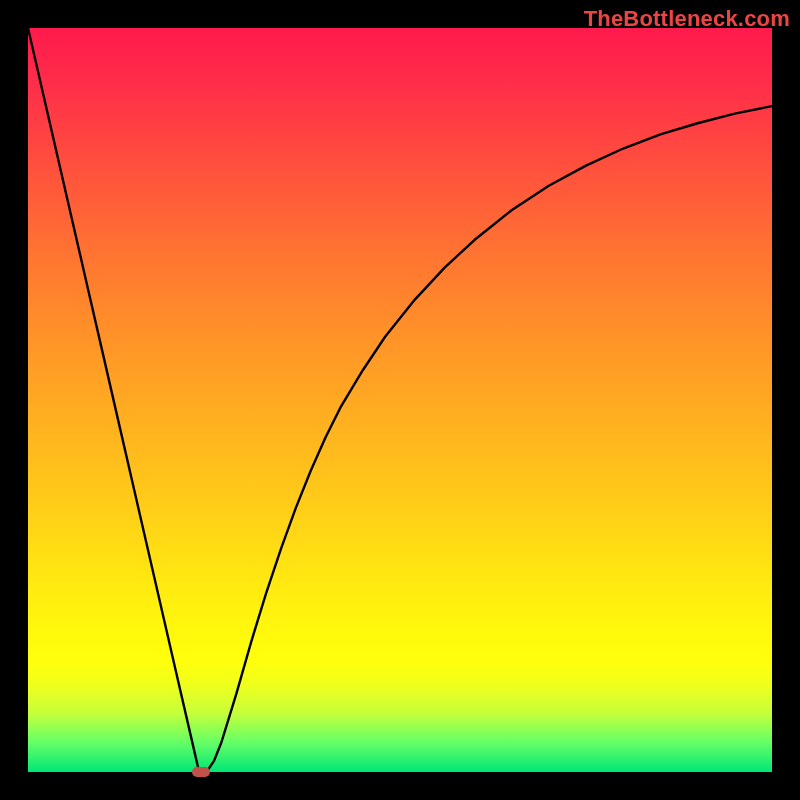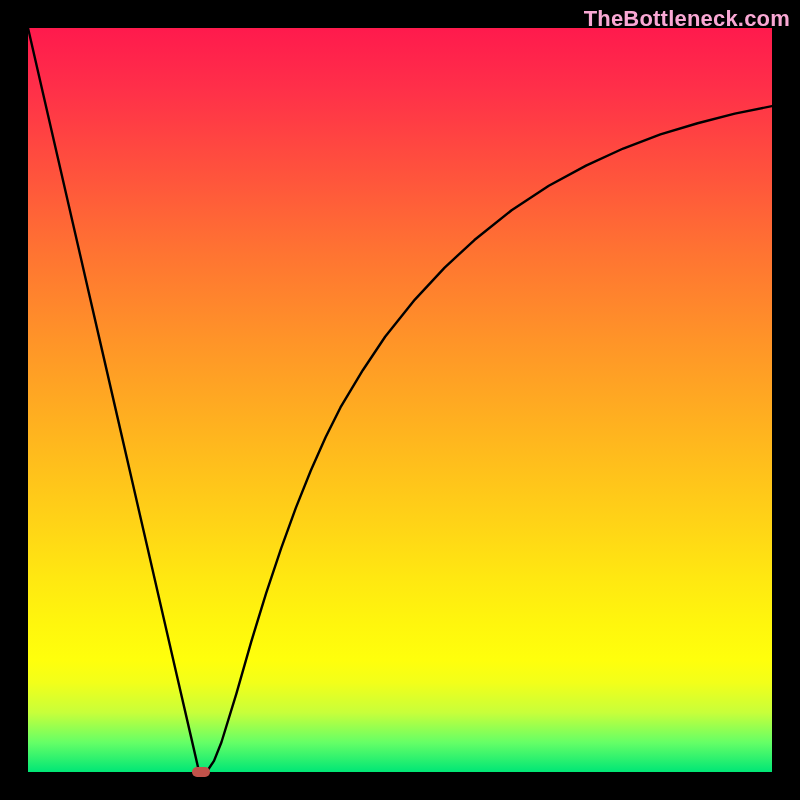--- a/index.html
+++ b/index.html
@@ -40,21 +40,21 @@
       #66ff66 96%,
       #00e676 100%
     );
   }
   .watermark {
     position: absolute;
     top: 6px;
     right: 10px;
     font-size: 22px;
     font-weight: 600;
-    color: #f9a8d4;
+    color: #ef4444;
     letter-spacing: 0.2px;
     user-select: none;
     margin-left: 20px;
   }
   svg.curve {
     position: absolute;
     left: 0;
     top: 0;
     width: 744px;
     height: 744px;

